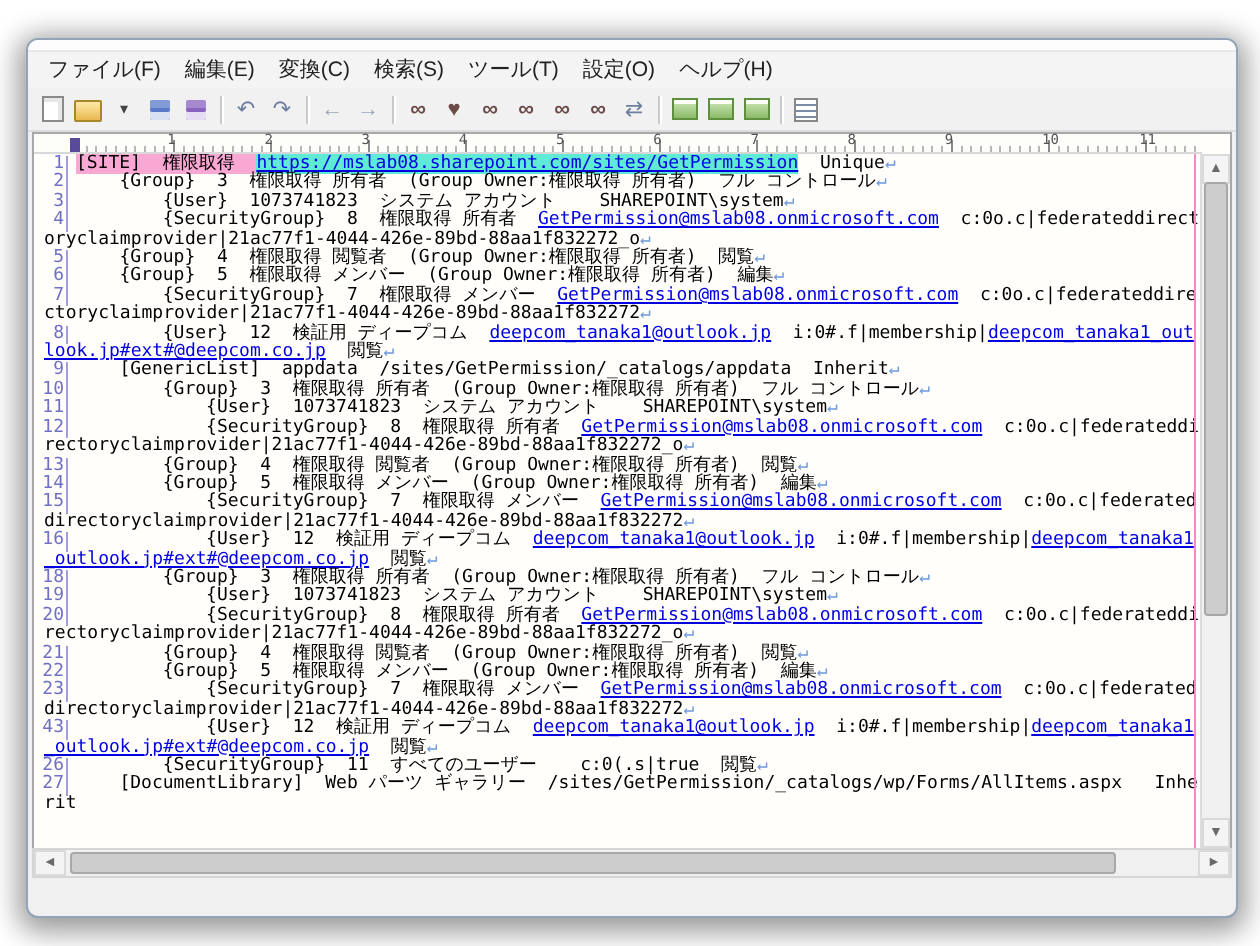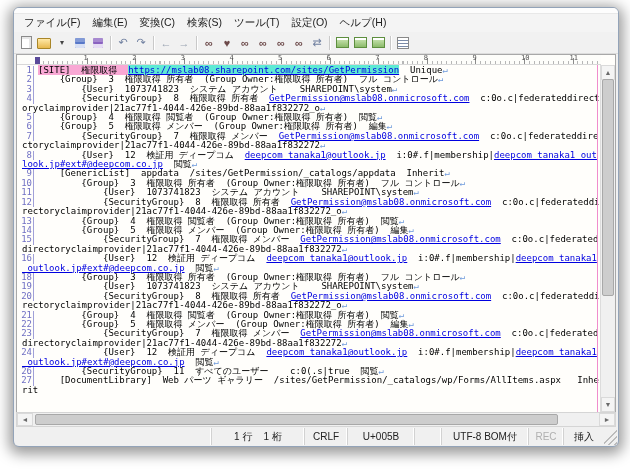--- a/index.html
+++ b/index.html
@@ -1,18 +1,18 @@
 <!DOCTYPE html>
 <html><head>
 <meta charset="utf-8">
 <style>
   html,body{margin:0;padding:0;background:#fff;width:630px;height:473px;overflow:hidden;
     font-family:"Liberation Sans", sans-serif;}
   .stage{position:relative;width:630px;height:473px;background:#fff;}
-  .window{position:absolute;left:13px;top:7px;width:604px;height:438px;background:#f0f0f0;
+  .window{position:absolute;left:13px;top:19px;width:604px;height:438px;background:#f0f0f0;
     border:1px solid #93a3b8;border-radius:6px;box-shadow:0 3px 14px 4px rgba(0,0,0,.40);
     overflow:hidden;}
   .titlebar{height:5px;background:#fdfdfd;border-bottom:1px solid #e8e8e8;}
   
   .menubar{height:18px;display:flex;align-items:center;padding-left:4px;background:#f4f4f4;
     font-size:10.5px;color:#222;}
   .menu-item{padding:2px 6px;cursor:default;}
   
   .toolbar{height:21px;display:flex;align-items:center;padding-left:3px;background:#f1f1f1;
     border-bottom:1px solid #dcdcdc;}
@@ -270,21 +270,21 @@
             </div>
             <div class="ed-line">
               <span class="ln-num">22</span>
               <div class="ln-text"><span class="sg-t">        {Group}  5  権限取得 メンバー  (Group Owner:権限取得 所有者)  編集</span><span class="sg-r">↵</span></div>
             </div>
             <div class="ed-line">
               <span class="ln-num">23</span>
               <div class="ln-text"><span class="sg-t">            {SecurityGroup}  7  権限取得 メンバー  </span><span class="sg-l">GetPermission@mslab08.onmicrosoft.com</span><span class="sg-t">  c:0o.c|federateddirectoryclaimprovider|21ac77f1-4044-426e-89bd-88aa1f832272</span><span class="sg-r">↵</span></div>
             </div>
             <div class="ed-line">
-              <span class="ln-num">24</span>
+              <span class="ln-num">43</span>
               <div class="ln-text"><span class="sg-t">            {User}  12  検証用 ディープコム  </span><span class="sg-l">deepcom_tanaka1@outlook.jp</span><span class="sg-t">  i:0#.f|membership|</span><span class="sg-l">deepcom_tanaka1_outlook.jp#ext#@deepcom.co.jp</span><span class="sg-t">  閲覧</span><span class="sg-r">↵</span></div>
             </div>
             <div class="ed-line">
               <span class="ln-num">26</span>
               <div class="ln-text"><span class="sg-t">        {SecurityGroup}  11  すべてのユーザー    c:0(.s|true  閲覧</span><span class="sg-r">↵</span></div>
             </div>
             <div class="ed-line">
               <span class="ln-num">27</span>
               <div class="ln-text"><span class="sg-t">    [DocumentLibrary]  Web パーツ ギャラリー  /sites/GetPermission/_catalogs/wp/Forms/AllItems.aspx   Inherit</span></div>
             </div>
@@ -298,25 +298,14 @@
     </div>
 
     <div class="hscroll">
       <div class="hs-btn">◄</div>
       <div class="hs-track">
         <div class="hs-thumb"></div>
       </div>
       <div class="hs-btn">►</div>
     </div>
 
-    <div class="statusbar">
-      <div class="sb-fill"></div>
-      <div class="sb-cell sb-rowcol">1 行    1 桁</div>
-      <div class="sb-cell sb-eol">CRLF</div>
-      <div class="sb-cell sb-code">U+005B</div>
-      <div class="sb-cell sb-blank"></div>
-      <div class="sb-cell sb-enc">UTF-8 BOM付</div>
-      <div class="sb-cell sb-rec">REC</div>
-      <div class="sb-cell sb-ins">挿入</div>
-      <div class="sb-grip"></div>
-    </div>
   </div>
 </div>
 
 </body></html>

